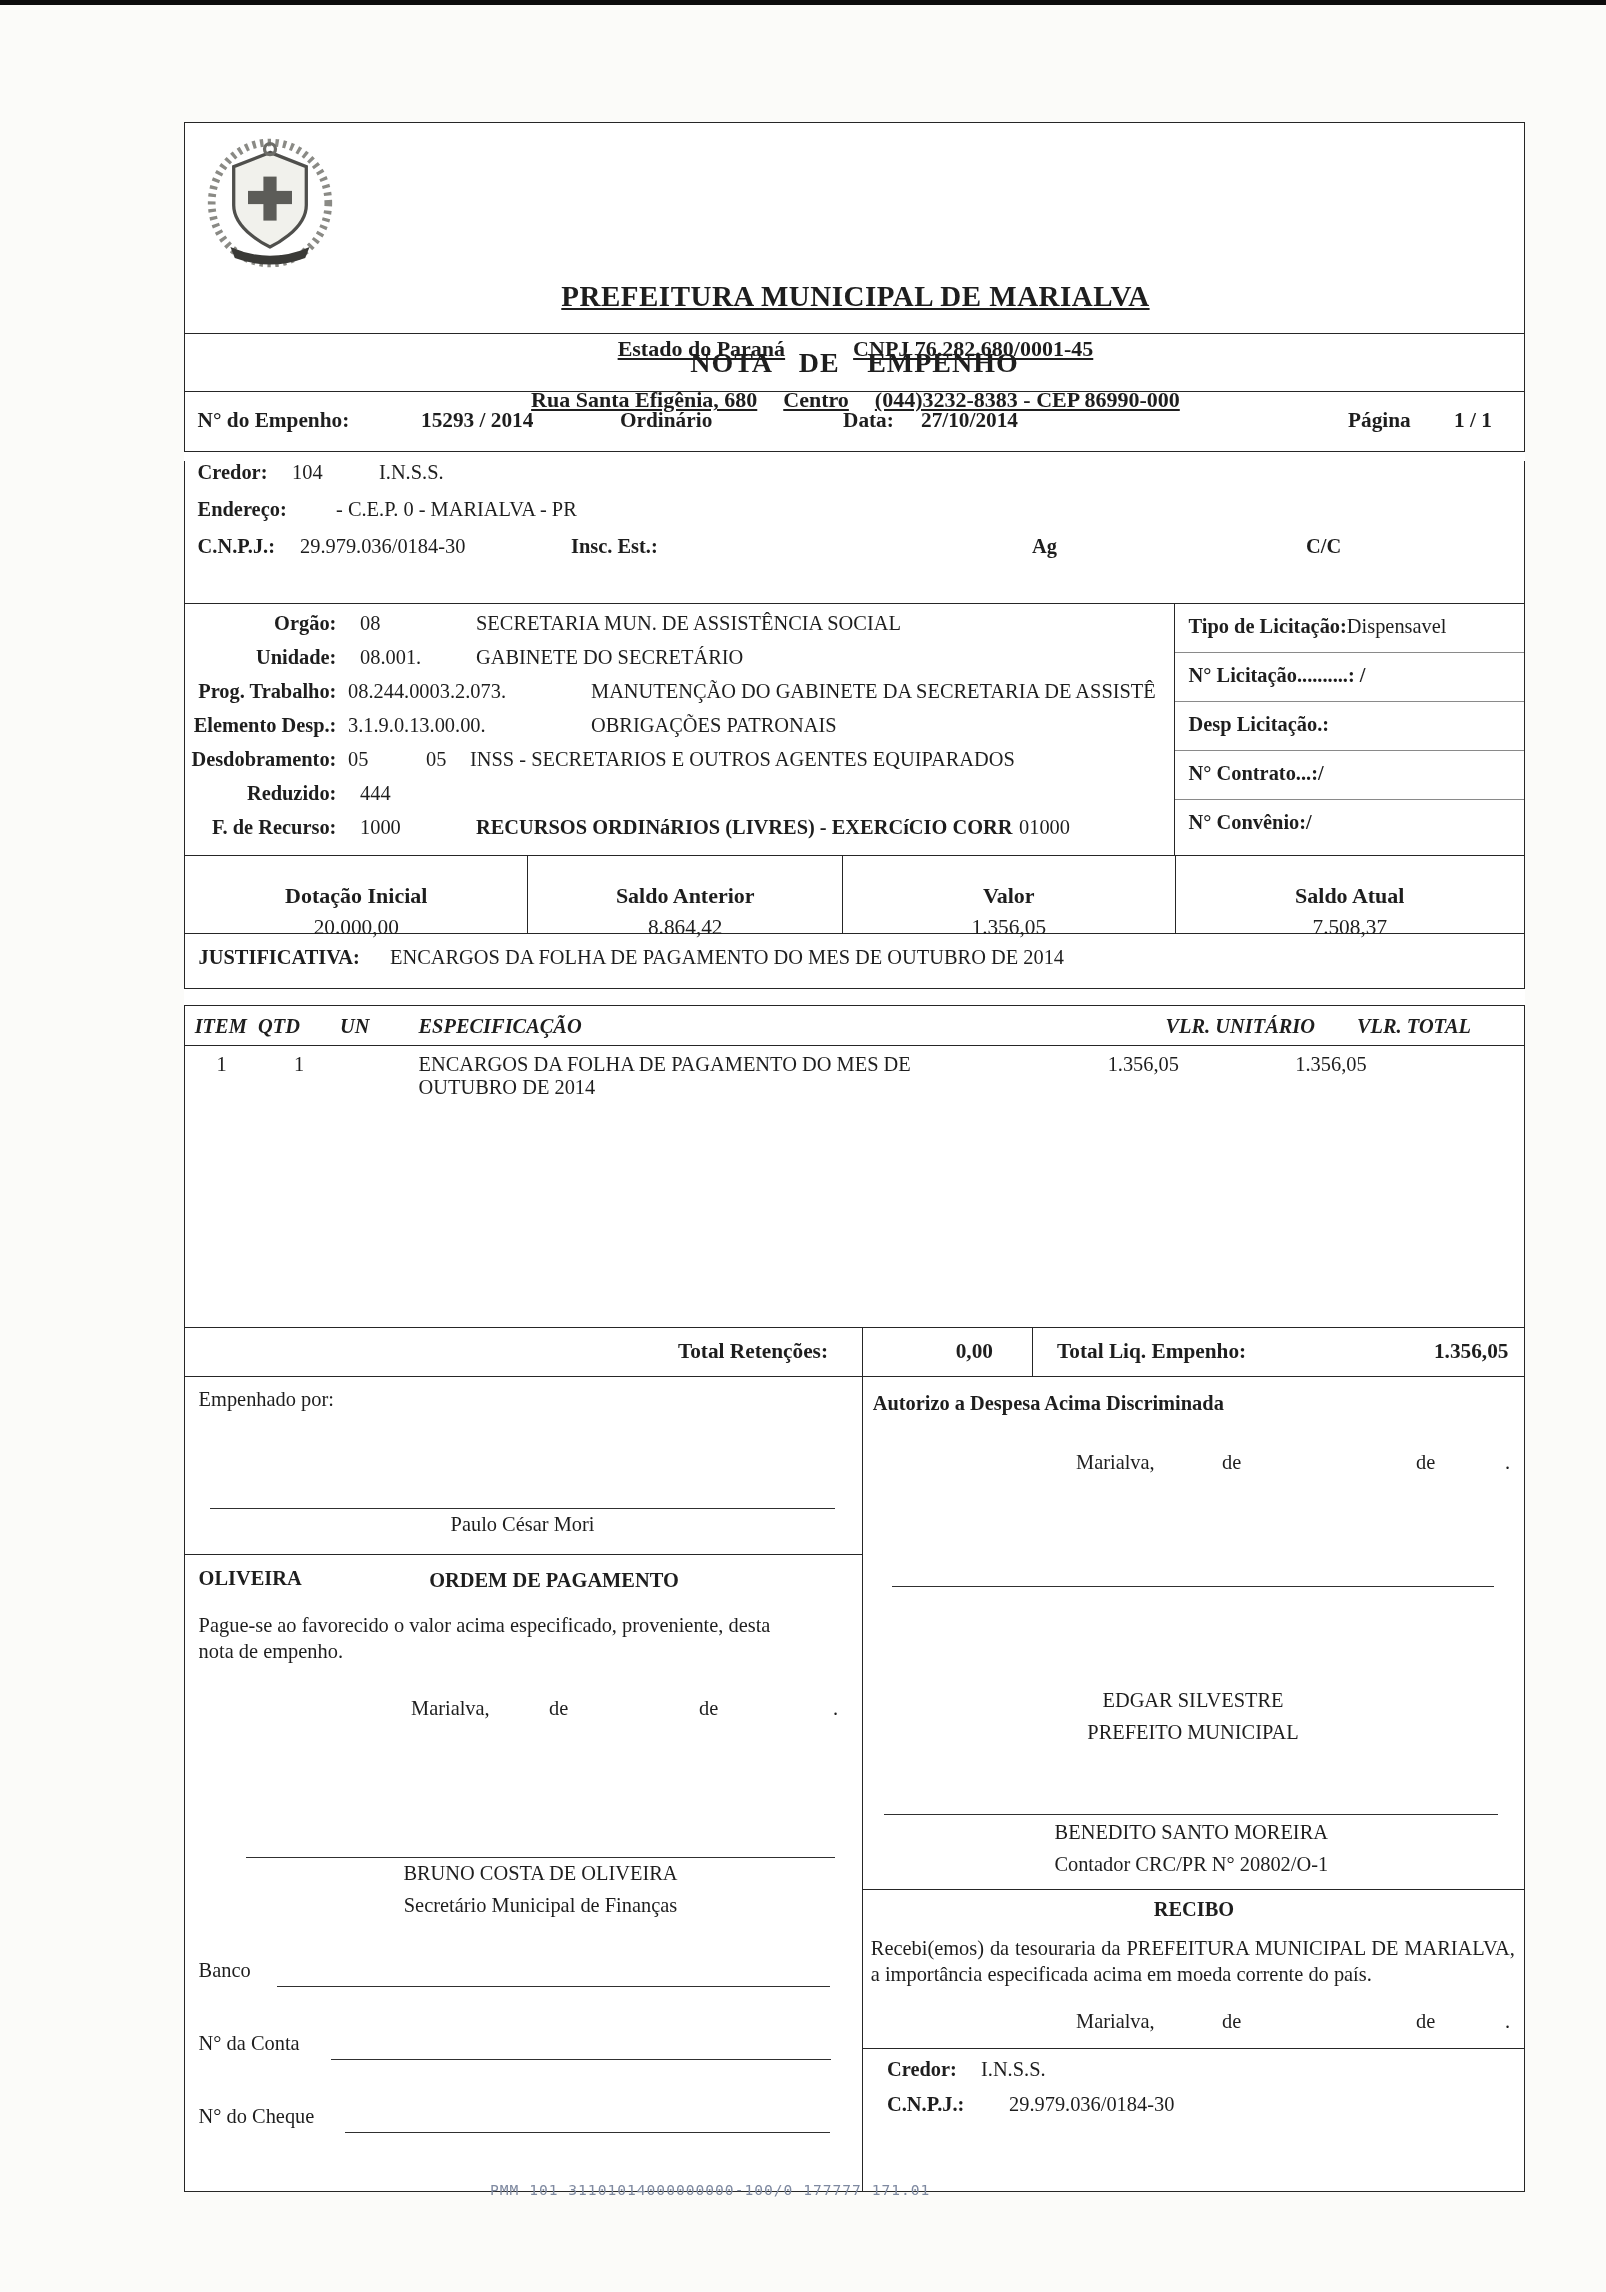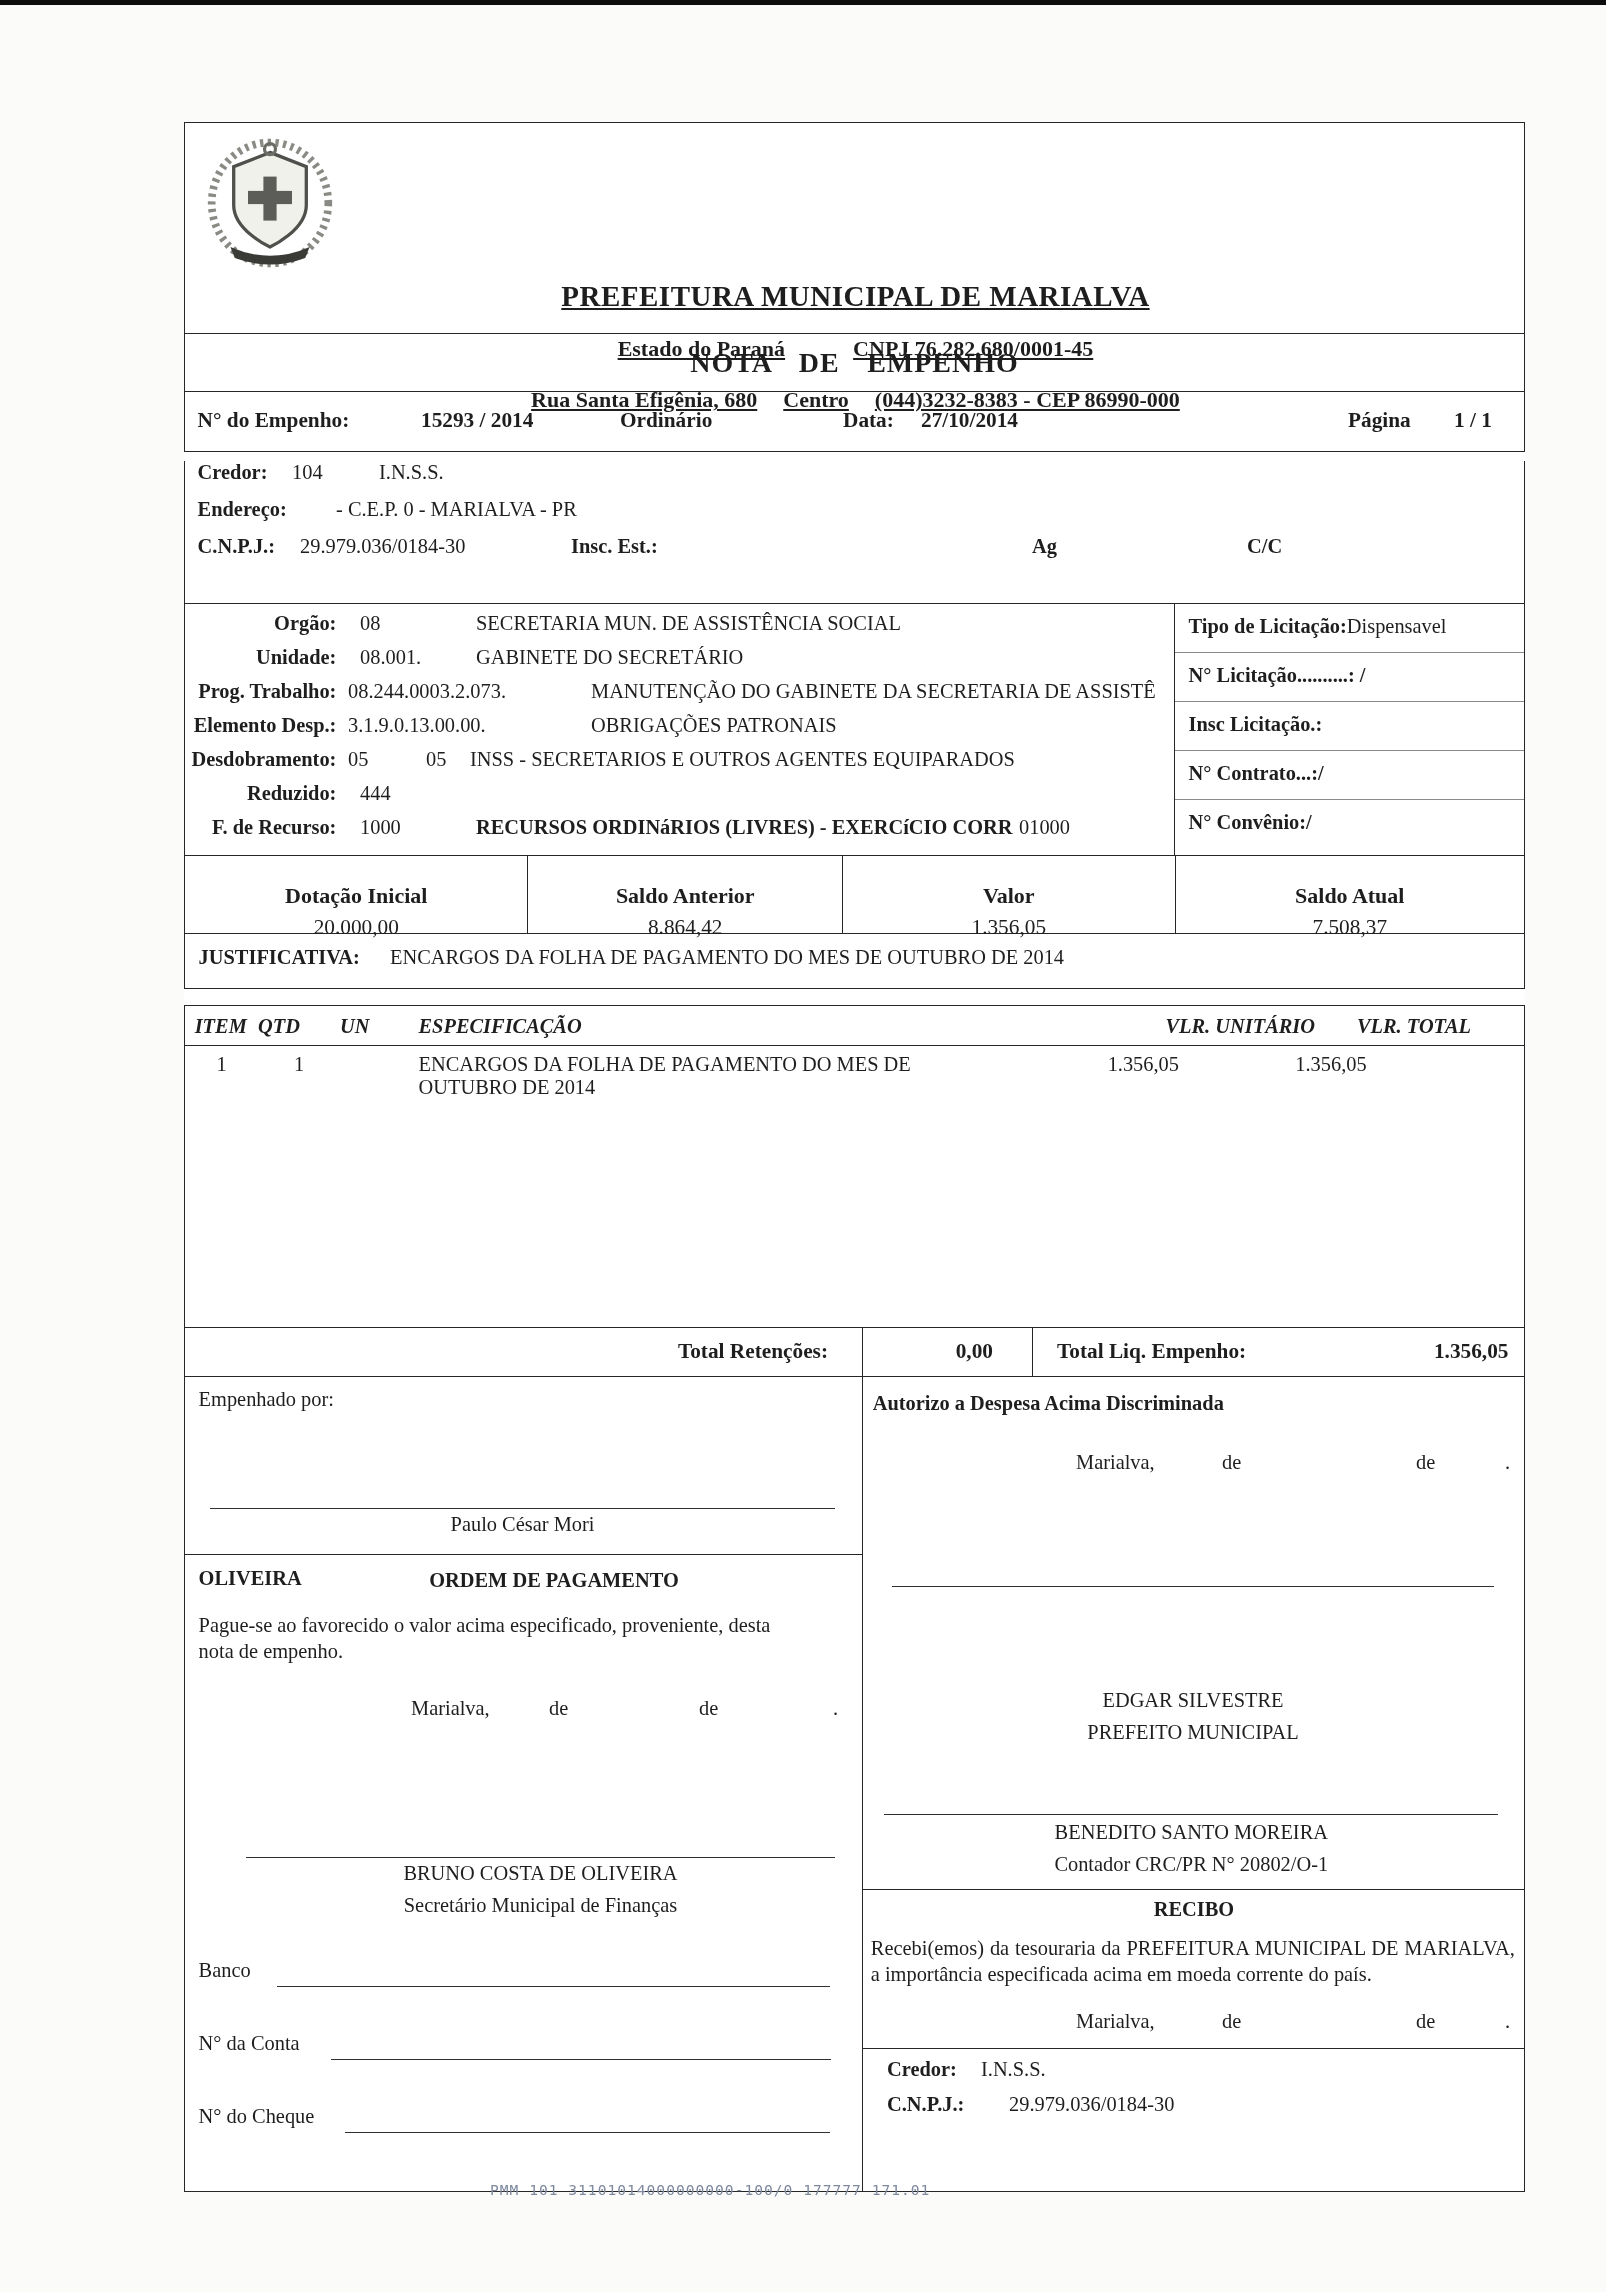--- a/index.html
+++ b/index.html
@@ -153,21 +153,21 @@
     </div>
     <div class="cr-row">
       <span class="abs b" style="left:12.6px">Endereço:</span>
       <span class="abs" style="left:151px">- C.E.P. 0 - MARIALVA - PR</span>
     </div>
     <div class="cr-row">
       <span class="abs b" style="left:12.6px">C.N.P.J.:</span>
       <span class="abs" style="left:115px">29.979.036/0184-30</span>
       <span class="abs b" style="left:386px">Insc. Est.:</span>
       <span class="abs b" style="left:847px">Ag</span>
-      <span class="abs b" style="left:1062px">C/C</span>
+      <span class="abs b" style="left:1121px">C/C</span>
     </div>
   </div>
 
   <div class="box classif-box">
     <div class="classif-left">
       <div class="c-row">
         <span class="c-label">Orgão:</span>
         <span class="w120">08</span>
         <span>SECRETARIA MUN. DE ASSISTÊNCIA SOCIAL</span>
       </div>
@@ -201,21 +201,21 @@
         <span class="w120">1000</span>
         <span class="rec-name">RECURSOS ORDINáRIOS (LIVRES) - EXERCíCIO CORR</span>
         <span>01000</span>
       </div>
     </div>
     <div class="licit">
       <div class="licit-row">
         <span class="b">Tipo de Licitação:</span><span>Dispensavel</span>
       </div>
       <div class="licit-row b">N° Licitação..........: /</div>
-      <div class="licit-row b">Insc Licitação.:</div>
+      <div class="licit-row b">Desp Licitação.:</div>
       <div class="licit-row b">N° Contrato...:/</div>
       <div class="licit-row b">N° Convênio:/</div>
     </div>
   </div>
 
   <div class="box valores-row">
     <div class="val-cell vc1">
       <div class="val-label">Dotação Inicial</div>
       <div class="val-value">20.000,00</div>
     </div>

